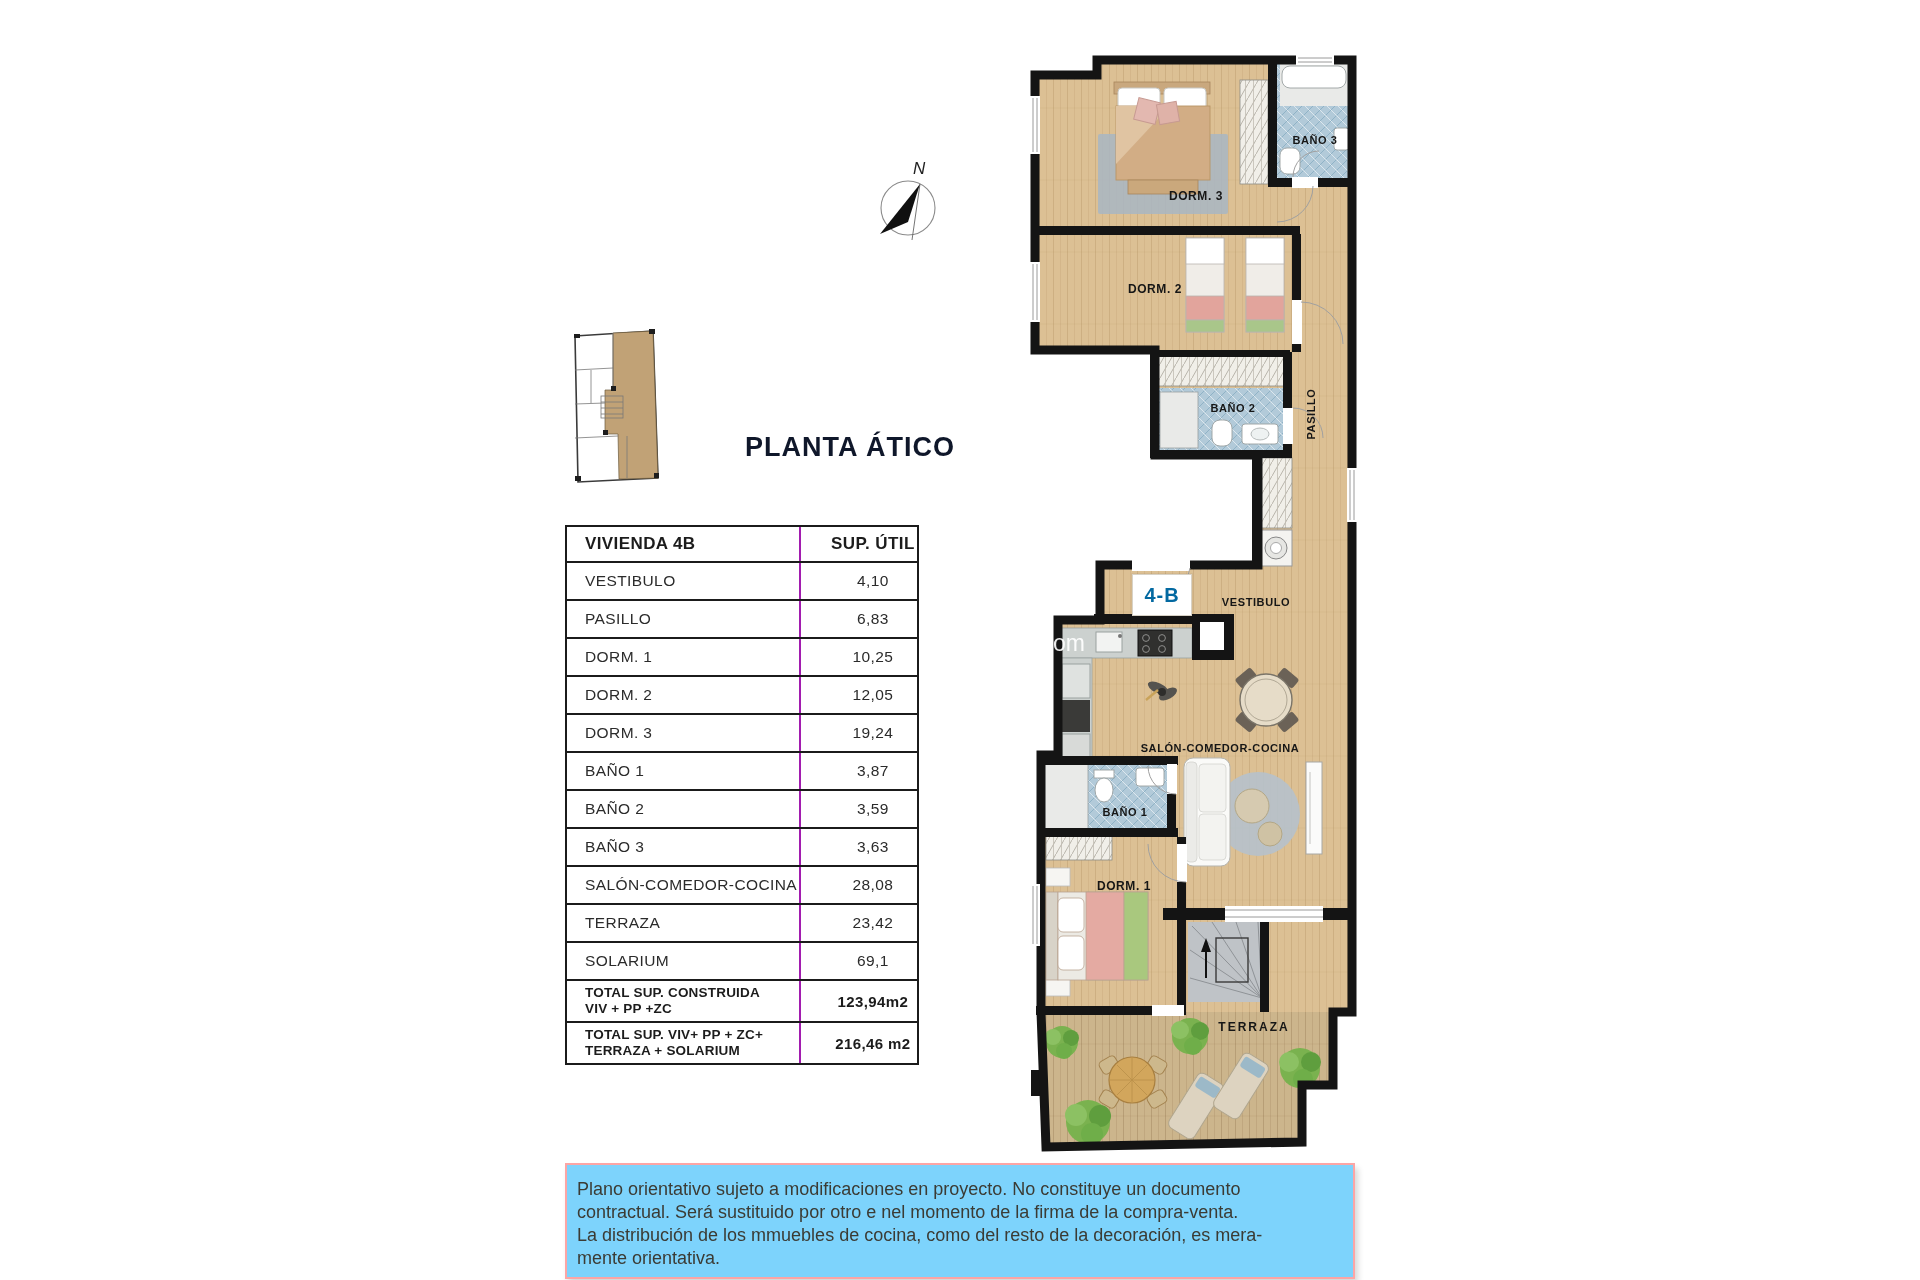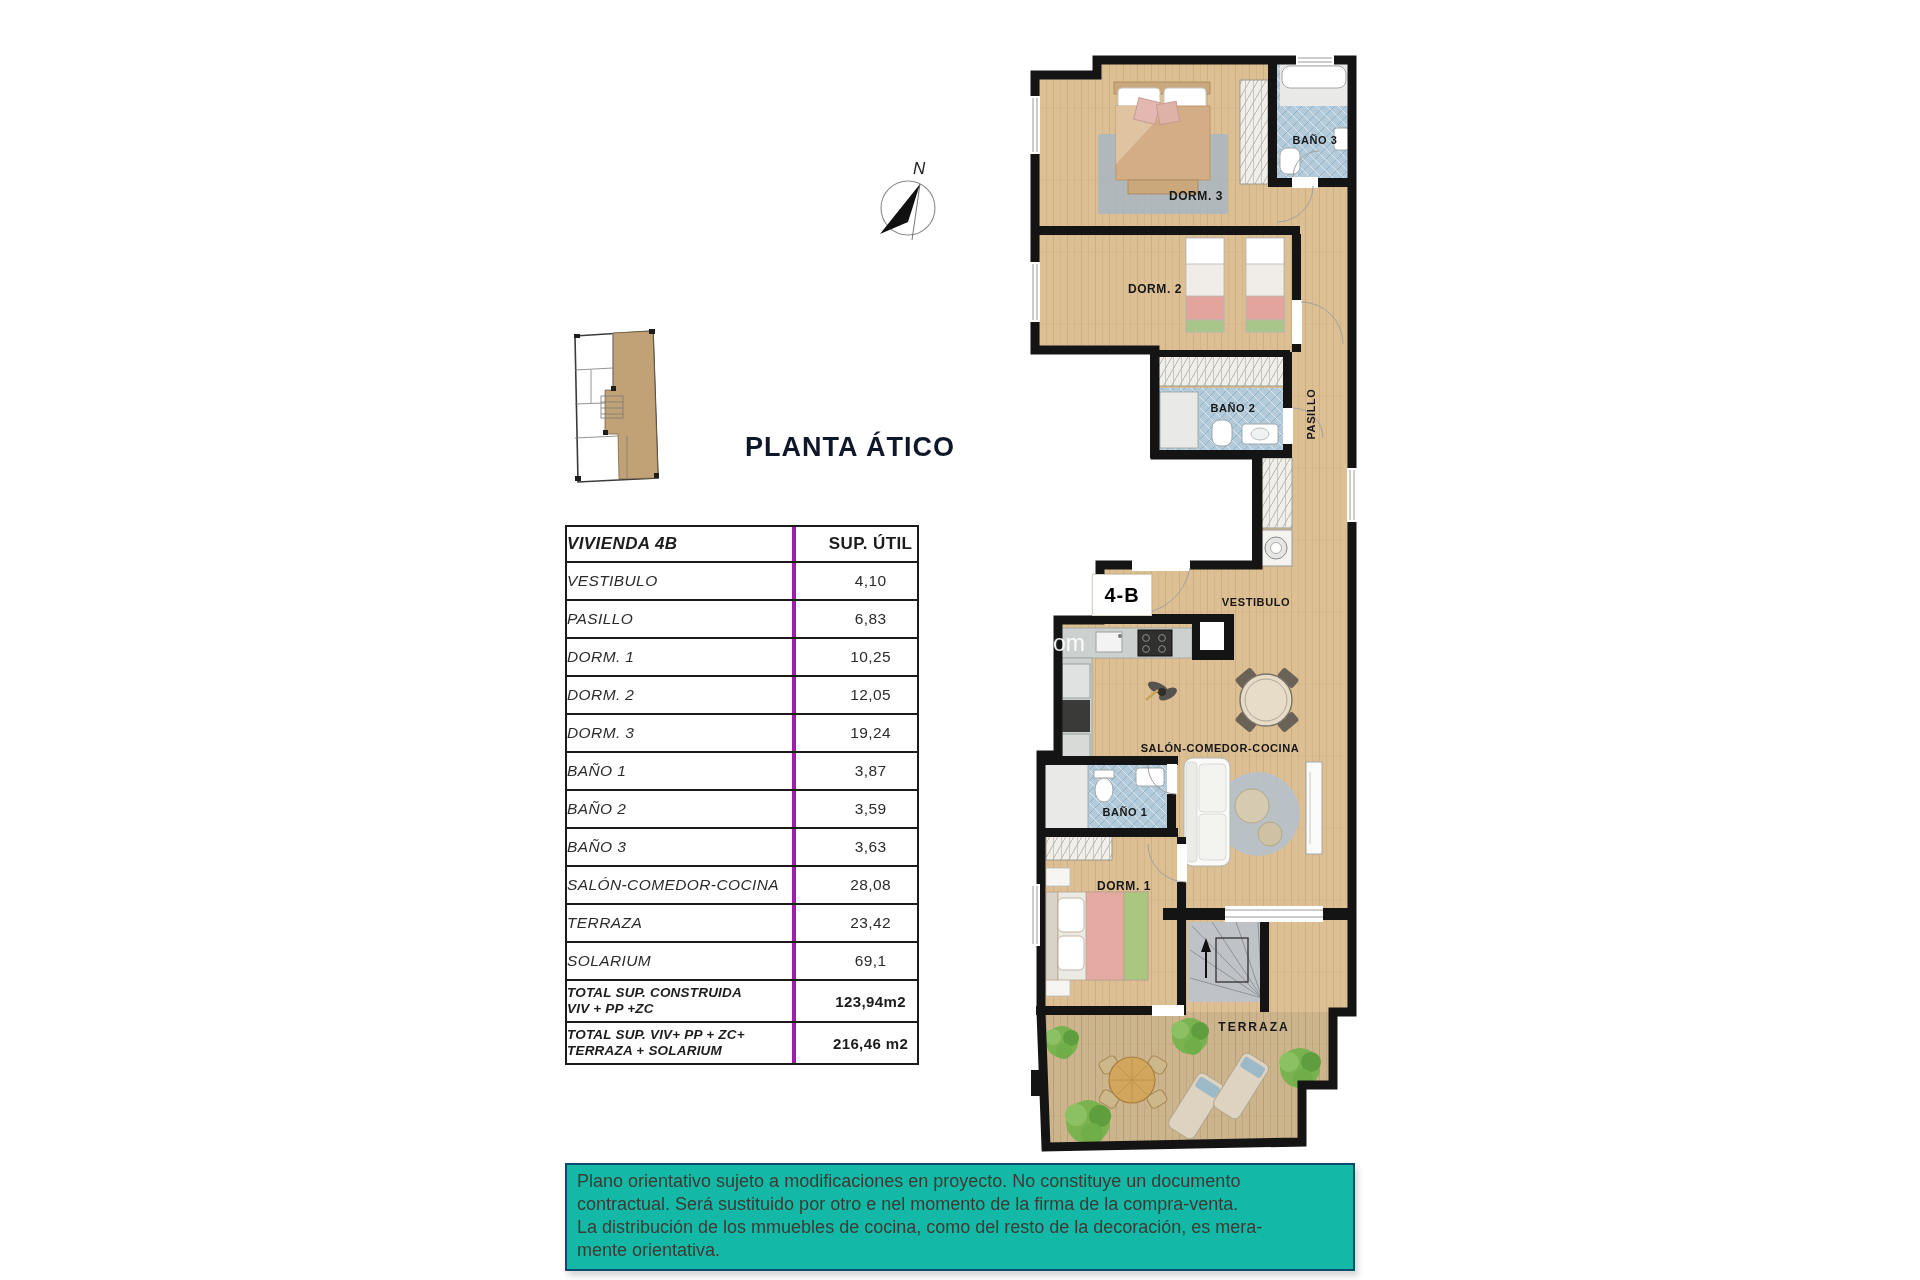--- a/index.html
+++ b/index.html
@@ -6,39 +6,39 @@
   #page{position:relative;width:1920px;height:1280px;background:#ffffff;overflow:hidden;
         font-family:"Liberation Sans",sans-serif;color:#1c1c1c;}
   .abs{position:absolute;}
   
   #plan-title{left:700px;top:432px;width:300px;text-align:center;font-size:27px;font-weight:bold;
               letter-spacing:1px;color:#0f172a;}
   
   #area-table{left:565px;top:525px;width:350px;border:2px solid #1b1b1b;border-collapse:collapse;}
   #area-table .trow{display:flex;border-bottom:2px solid #1b1b1b;}
   #area-table .trow:last-child{border-bottom:none;}
-  .cell-l{width:240px;border-right:4px solid #a21caf;display:flex;align-items:center;
-          padding-left:0;letter-spacing:.4px;font-style:italic;}
+  .cell-l{width:240px;border-right:2px solid #a21caf;display:flex;align-items:center;
+          padding-left:18px;letter-spacing:.4px;}
   .cell-r{width:99px;display:flex;align-items:center;justify-content:center;letter-spacing:.4px;margin-left:28px;}
   .hrow{height:34px;font-weight:bold;font-size:17px;}
   .drow{height:36px;font-size:15.5px;color:#2b2b2b;}
   .trow.totrow{height:40px;font-weight:bold;}
   .totrow .cell-l{font-size:13.5px;line-height:1.15;letter-spacing:.2px;}
   .totrow .cell-r{font-size:15px;}
   
   .plabel{transform:translate(-50%,-50%);font-size:11px;font-weight:600;letter-spacing:.6px;
           white-space:nowrap;color:#161616;}
   .plabel.big{font-size:12px;}
   .plabel.rot{transform:translate(-50%,-50%) rotate(-90deg);}
-  #unit-badge{left:1092px;top:574px;width:58px;height:40px;background:#fff;border:1px solid #d8d2c6;
+  #unit-badge{left:1132px;top:574px;width:58px;height:40px;background:#fff;border:1px solid #d8d2c6;
               display:flex;align-items:center;justify-content:center;font-size:20px;font-weight:bold;
-              color:#000000;letter-spacing:1px;box-shadow:0 0 0 1px rgba(0,0,0,.04);}
+              color:#0369a1;letter-spacing:1px;box-shadow:0 0 0 1px rgba(0,0,0,.04);}
   
-  #disclaimer{left:565px;top:1163px;width:766px;border:2px solid #0c4a6e;padding:5px 10px 7px 10px;
-              font-size:18px;line-height:1.28;color:#3b3b34;background:#14b8a6;
+  #disclaimer{left:565px;top:1163px;width:766px;border:2px solid #fca5a5;padding:13px 10px 7px 10px;
+              font-size:18px;line-height:1.28;color:#3b3b34;background:#7dd3fc;
               box-shadow:3px 5px 6px rgba(0,0,0,.16);}
   
   #wm-dots{left:815px;top:634px;width:100px;height:0;border-top:3px dotted rgba(255,255,255,.95);z-index:5;}
   #wm-text{left:1053px;top:630px;color:rgba(255,255,255,.92);font-size:23px;font-weight:normal;z-index:5;}
   svg text{font-family:"Liberation Sans",sans-serif;}
 </style>
 </head>
 <body>
 
 <div id="page">

